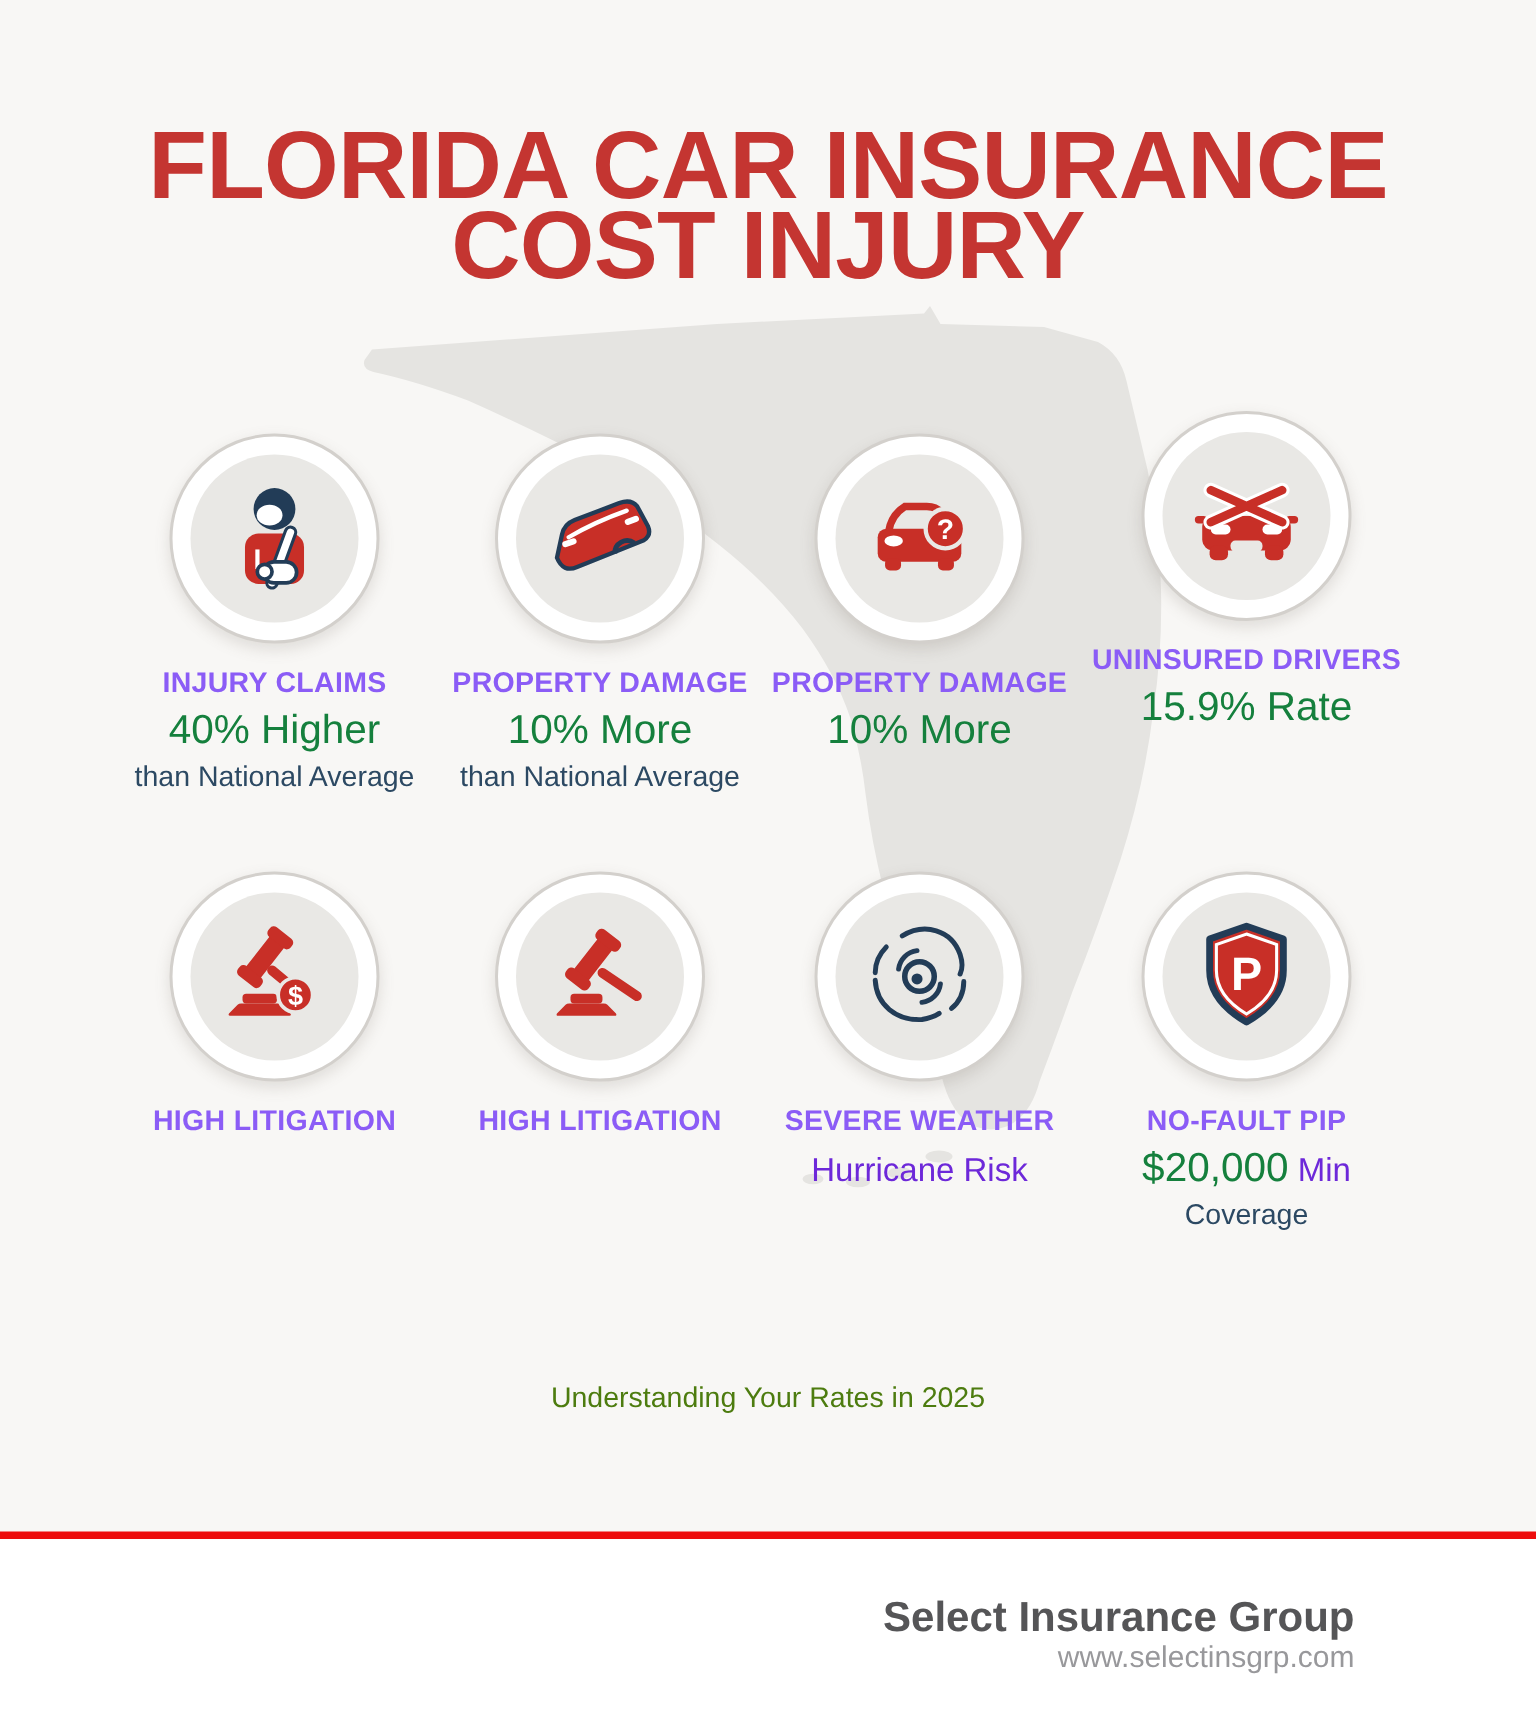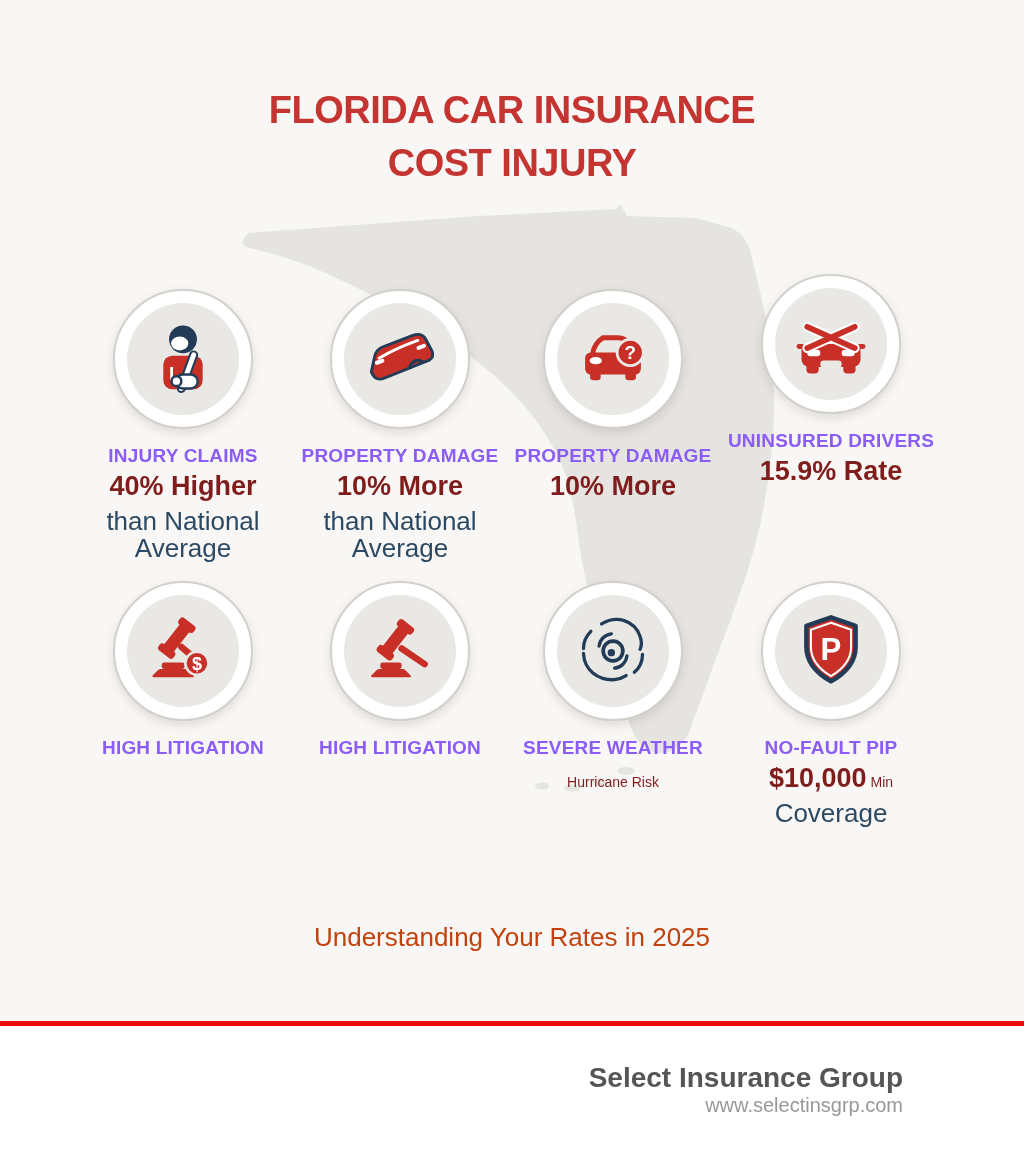--- a/index.html
+++ b/index.html
@@ -11,21 +11,21 @@
     font-family:"Liberation Sans",sans-serif;
   }
   
   .fl-map{position:absolute;left:228px;top:203px;width:565px;height:600px;z-index:0;}
 
   
   .heading{
     position:absolute;top:84px;left:0;width:100%;
     text-align:center;z-index:2;
     color:#c43531;font-weight:bold;
-    font-size:38px;line-height:53px;letter-spacing:-0.5px;
+    font-size:64px;line-height:53px;letter-spacing:-0.5px;
   }
 
   
   .card{
     position:absolute;width:230px;z-index:2;
     display:flex;flex-direction:column;align-items:center;
     text-align:center;
   }
   .badge{
     width:140px;height:140px;border-radius:50%;
@@ -40,29 +40,29 @@
     display:flex;align-items:center;justify-content:center;
   }
   .badge-inner svg{width:82px;height:82px;}
   .svg-letter{fill:#ffffff;font-weight:bold;font-family:"Liberation Sans",sans-serif;}
 
   .f-title{
     margin-top:14px;font-size:19px;line-height:26px;
     color:#8b5cf6;font-weight:600;letter-spacing:0.2px;
   }
   .f-line2{font-size:27px;line-height:35px;}
-  .seg-red{color:#7f1d1d;font-weight:bold;}
-  .seg-navy{color:#7f1d1d;font-weight:normal;font-size:14px;}
-  .f-sub{font-size:26px;line-height:27px;color:#2c4963;}
+  .seg-red{color:#15803d;font-weight:normal;}
+  .seg-navy{color:#6d28d9;font-weight:normal;font-size:22px;}
+  .f-sub{font-size:19px;line-height:27px;color:#2c4963;}
 
   
   .tagline{
     position:absolute;top:922px;left:0;width:100%;
     text-align:center;z-index:2;
-    color:#c2410c;font-size:26px;
+    color:#4d7c0f;font-size:19px;
   }
 
   
   .divider{position:absolute;top:1021px;left:0;width:100%;height:5px;background:#ed0c0c;z-index:2;}
   .footer-area{position:absolute;top:1026px;left:0;width:100%;height:128px;background:#ffffff;z-index:1;}
   .footer-text{position:absolute;top:1063px;right:121px;text-align:right;z-index:2;}
   .brand{font-size:28px;font-weight:bold;color:#555557;line-height:30px;}
   .website{font-size:20px;color:#98989b;line-height:24px;}
 </style>
 </head>
@@ -230,21 +230,21 @@
     <div class="badge">
       <div class="badge-inner">
         <svg viewBox="0 0 100 100">
           <path d="M50,9 L80,19.5 L80,45 Q80,70 50,87 Q20,70 20,45 L20,19.5 Z" fill="#c82f27" stroke="#223c57" stroke-width="5.5" stroke-linejoin="round"></path>
           <path d="M50,15.5 L74.5,24 L74.5,45 Q74.5,66 50,80.5 Q25.5,66 25.5,45 L25.5,24 Z" fill="none" stroke="#ffffff" stroke-width="2.5"></path>
           <text x="50" y="61" text-anchor="middle" class="svg-letter" font-size="38">P</text>
         </svg>
       </div>
     </div>
     <div class="f-title">NO-FAULT PIP</div>
-    <div class="f-line2"><span class="seg-red">$10,000</span><span class="seg-navy"> Min</span></div>
+    <div class="f-line2"><span class="seg-red">$20,000</span><span class="seg-navy"> Min</span></div>
     <div class="f-sub">Coverage</div>
   </div>
 
   <div class="tagline">Understanding Your Rates in 2025</div>
 
   <div class="footer-area"></div>
   <div class="divider"></div>
   <div class="footer-text">
     <div class="brand">Select Insurance Group</div>
     <div class="website">www.selectinsgrp.com</div>

